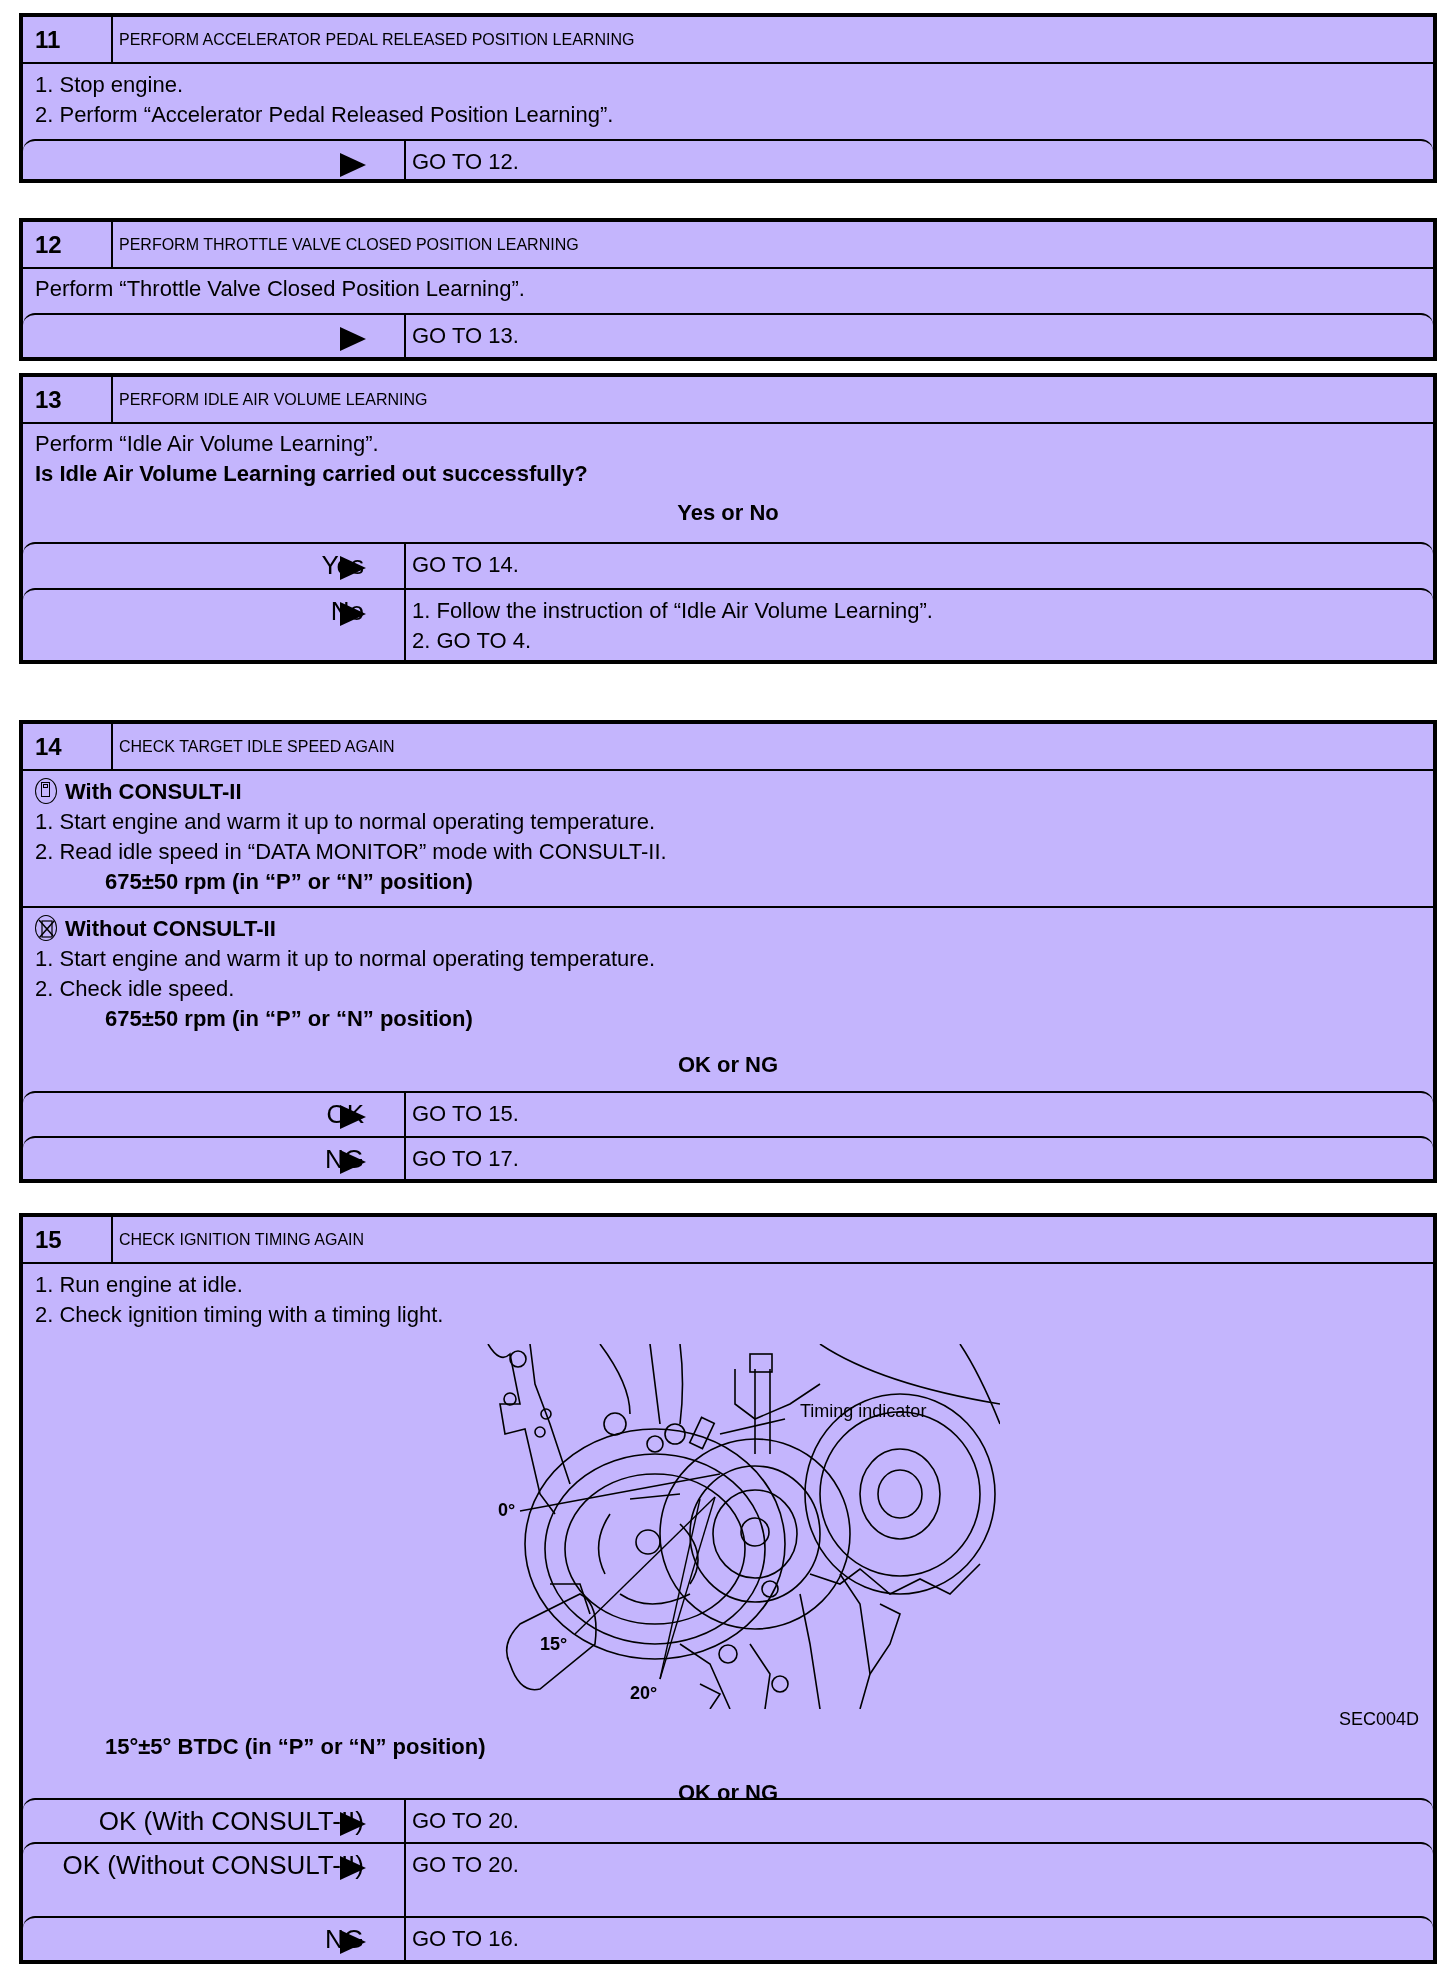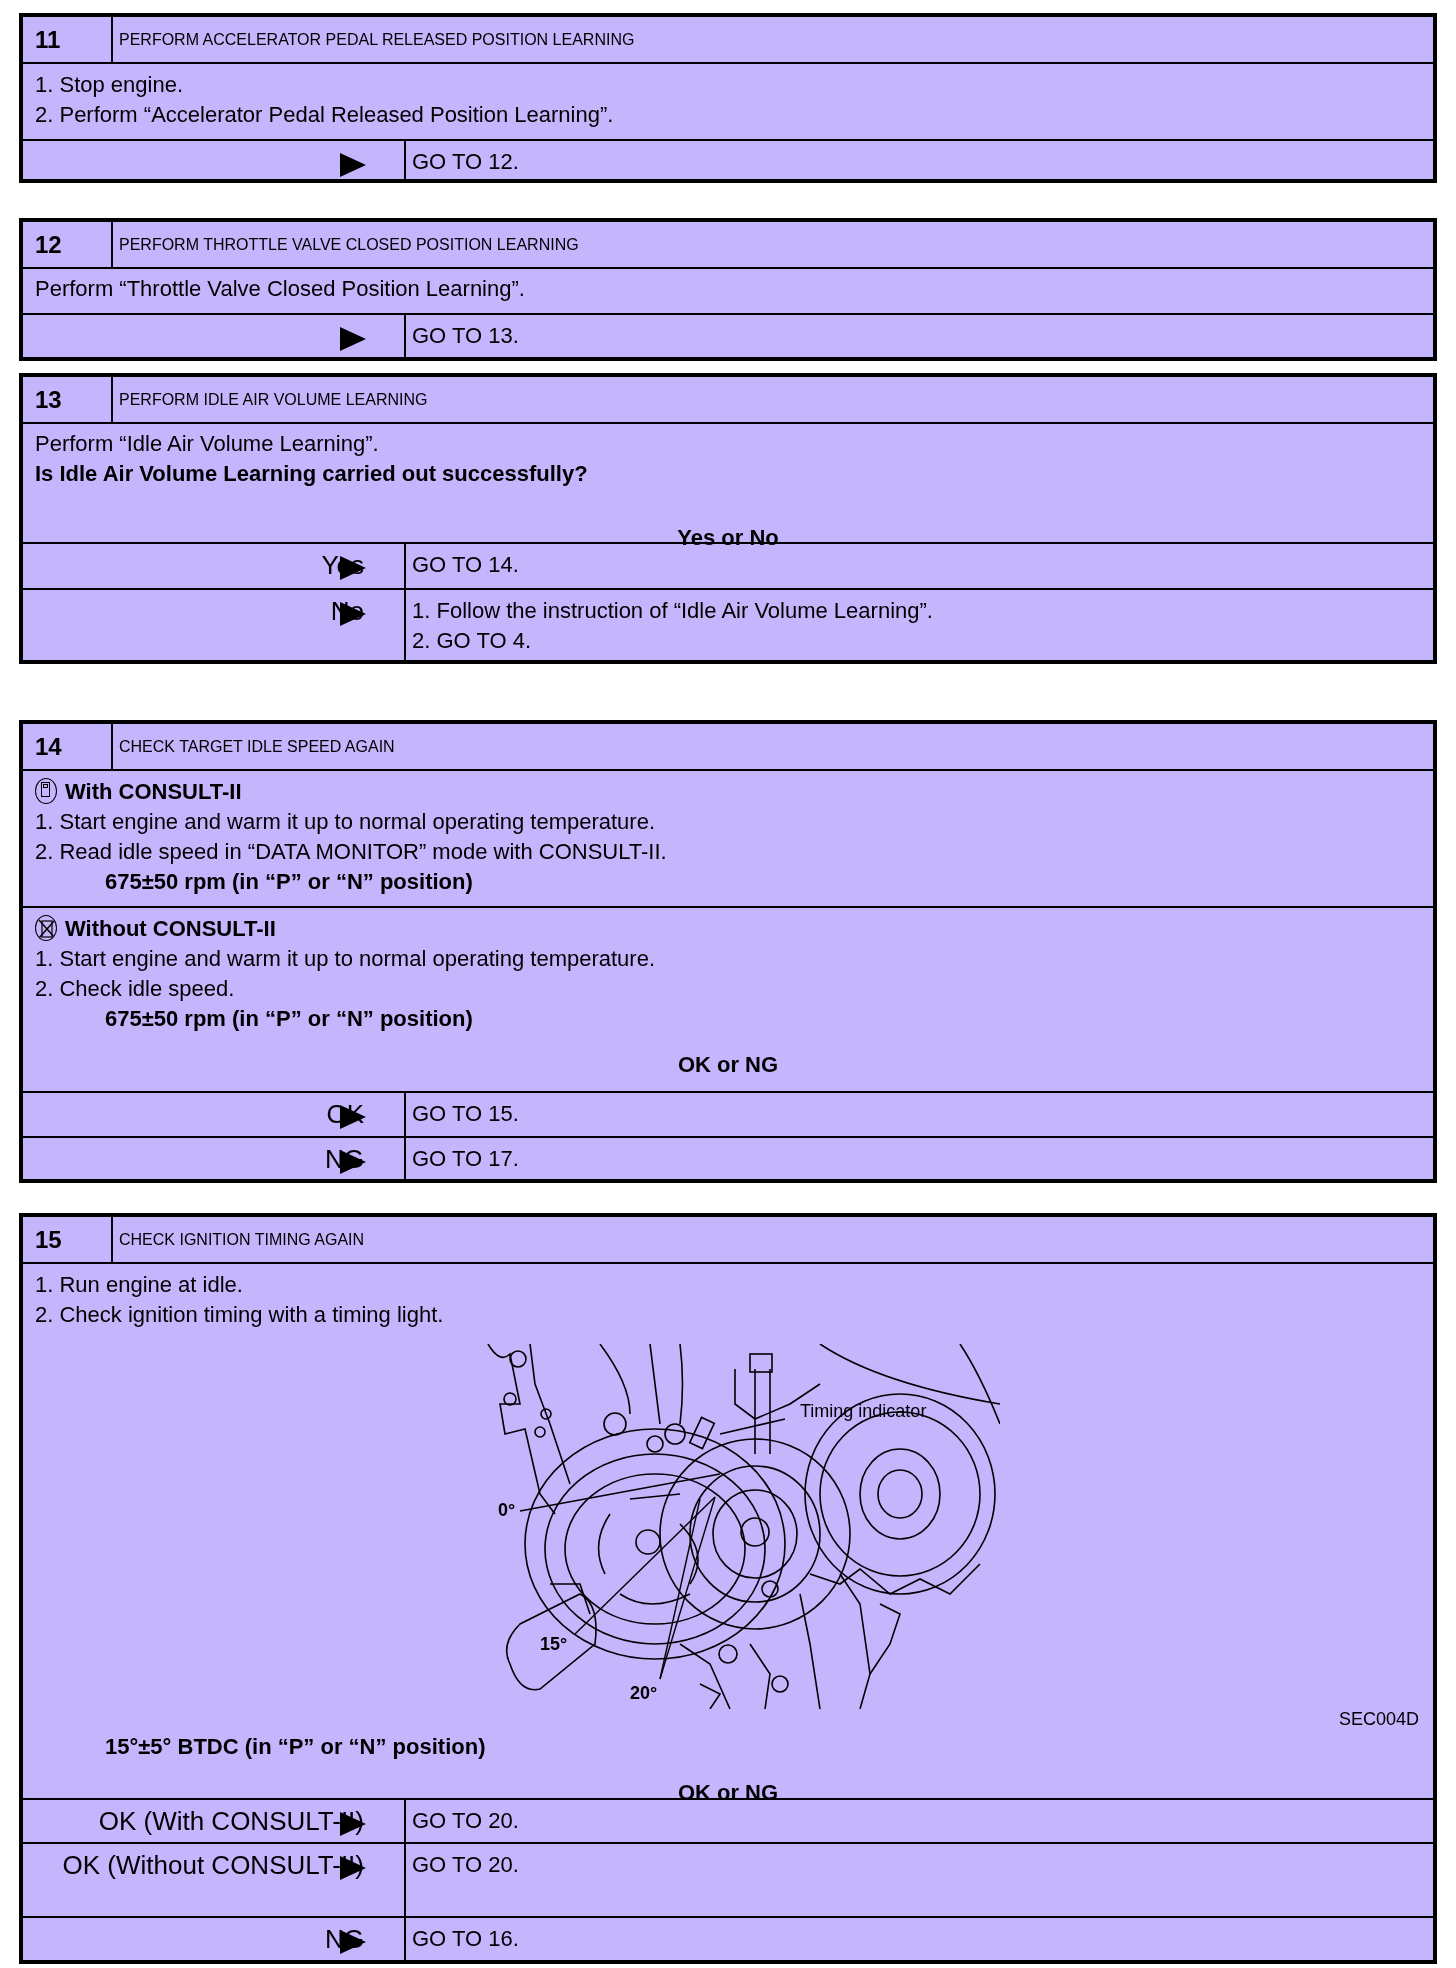--- a/index.html
+++ b/index.html
@@ -7,21 +7,21 @@
          font-family:"Liberation Sans", "DejaVu Sans", sans-serif; color:#000; }
   .sec { position:absolute; left:19px; width:1418px; border:4px solid #000; box-sizing:border-box; background:#c4b5fd; }
   .row { border-top:2px solid #000; box-sizing:border-box; position:relative; }
   .hdr { display:flex; height:47px; align-items:center; border-bottom:2px solid #000; box-sizing:border-box; }
   .hdr .num { width:90px; height:100%; border-right:2px solid #000; box-sizing:border-box; font-weight:bold; font-size:24px; display:flex; align-items:center; padding-left:12px; }
   .hdr .title { font-weight:normal; font-size:16px; padding-left:6px; }
   .body { padding:6px 12px; font-size:22px; line-height:30px; box-sizing:border-box; }
   .body .bold { font-weight:bold; }
   .body .indent { padding-left:70px; font-weight:bold; }
   .center-bold { text-align:center; font-weight:bold; }
-  .go { display:flex; box-sizing:border-box; border-top:2px solid #000; }
+  .go { display:flex; box-sizing:border-box; border-top:2px solid #000;border-radius:12px; }
   .go .cond { width:383px; border-right:2px solid #000; box-sizing:border-box; position:relative; font-size:26px; line-height:30px; padding:6px 40px 6px 12px;text-align:right; }
   .go .arrow { position:absolute; right:38px; top:12px; width:0; height:0; border-top:12px solid transparent; border-bottom:12px solid transparent; border-left:26px solid #000; }
   .go .result { flex:1; font-size:22px; line-height:30px; padding:6px 6px; }
   .icon-consult { display:inline-block; width:22px; height:26px; border:1.5px solid #000; border-radius:50%; position:relative; vertical-align:-5px; margin-right:8px; box-sizing:border-box; }
   .icon-consult::after { content:""; position:absolute; left:5px; top:3px; width:9px; height:15px; border:1.5px solid #000; box-sizing:border-box; }
   .icon-consult::before { content:""; position:absolute; left:7px; top:5px; width:5px; height:4px; border:1px solid #000; box-sizing:border-box; z-index:2; }
   .icon-noconsult { display:inline-block; width:22px; height:26px; border:1.5px solid #000; border-radius:50%; position:relative; vertical-align:-5px; margin-right:8px; box-sizing:border-box; overflow:hidden; }
   .icon-noconsult svg { position:absolute; left:0; top:0; }
   .diagram { position:absolute; left:457px; top:80px; width:520px; height:365px; }
   .fig-code { position:absolute; right:14px; top:440px; font-size:18px; }
@@ -61,21 +61,21 @@
 </div>
 
 <div class="sec" style="top:373px;height:291px;">
   <div class="hdr">
     <div class="num">13</div>
     <div class="title">PERFORM IDLE AIR VOLUME LEARNING</div>
   </div>
   <div class="body" style="height:118px;padding-top:5px;">
     <div>Perform “Idle Air Volume Learning”.</div>
     <div class="bold">Is Idle Air Volume Learning carried out successfully?</div>
-    <div class="center-bold" style="margin-top:34px;">Yes or No</div>
+    <div class="center-bold" style="margin-top:9px;">Yes or No</div>
   </div>
   <div class="go" style="height:46px;">
     <div class="cond"><span>Yes</span><span class="arrow"></span></div>
     <div class="result">GO TO 14.</div>
   </div>
   <div class="go" style="height:76px;">
     <div class="cond"><span>No</span><span class="arrow"></span></div>
     <div class="result">
       <div>1.  Follow the instruction of “Idle Air Volume Learning”.</div>
       <div>2.  GO TO 4.</div>

